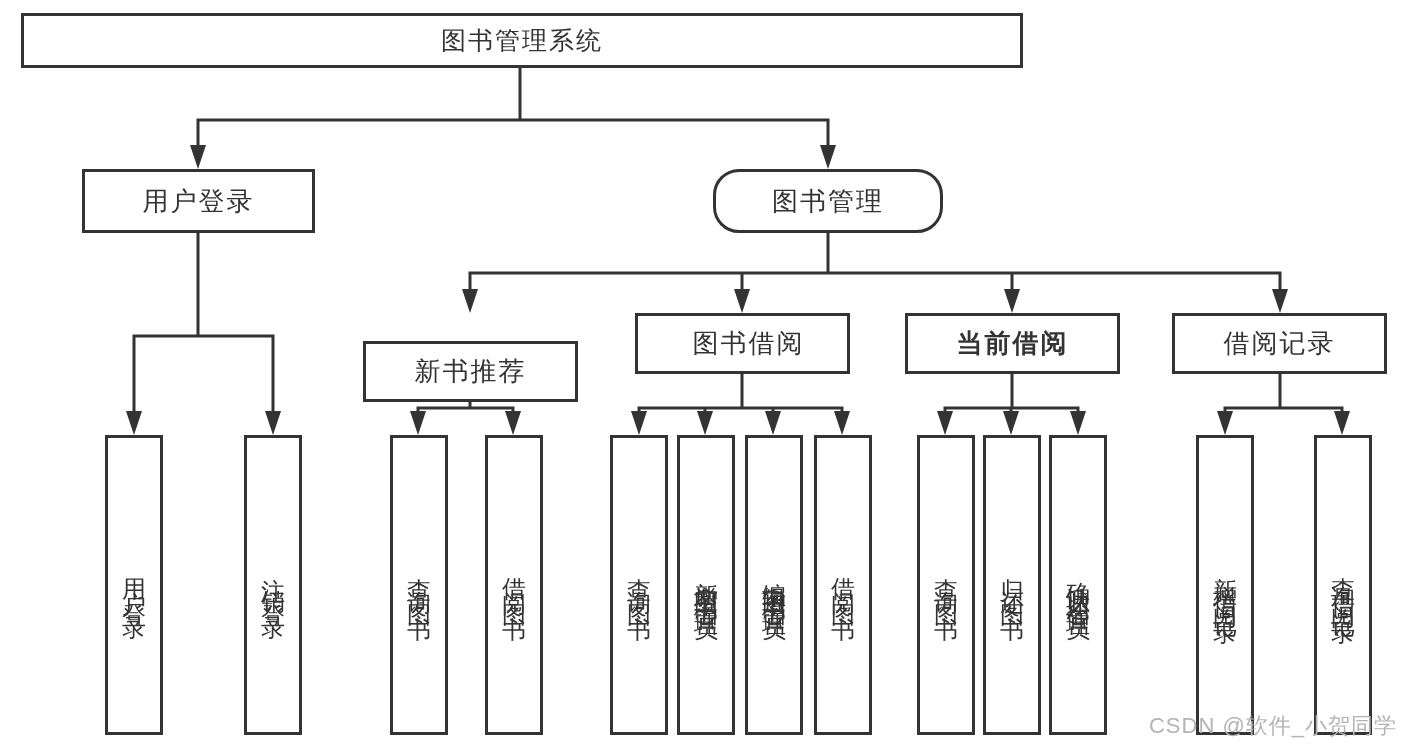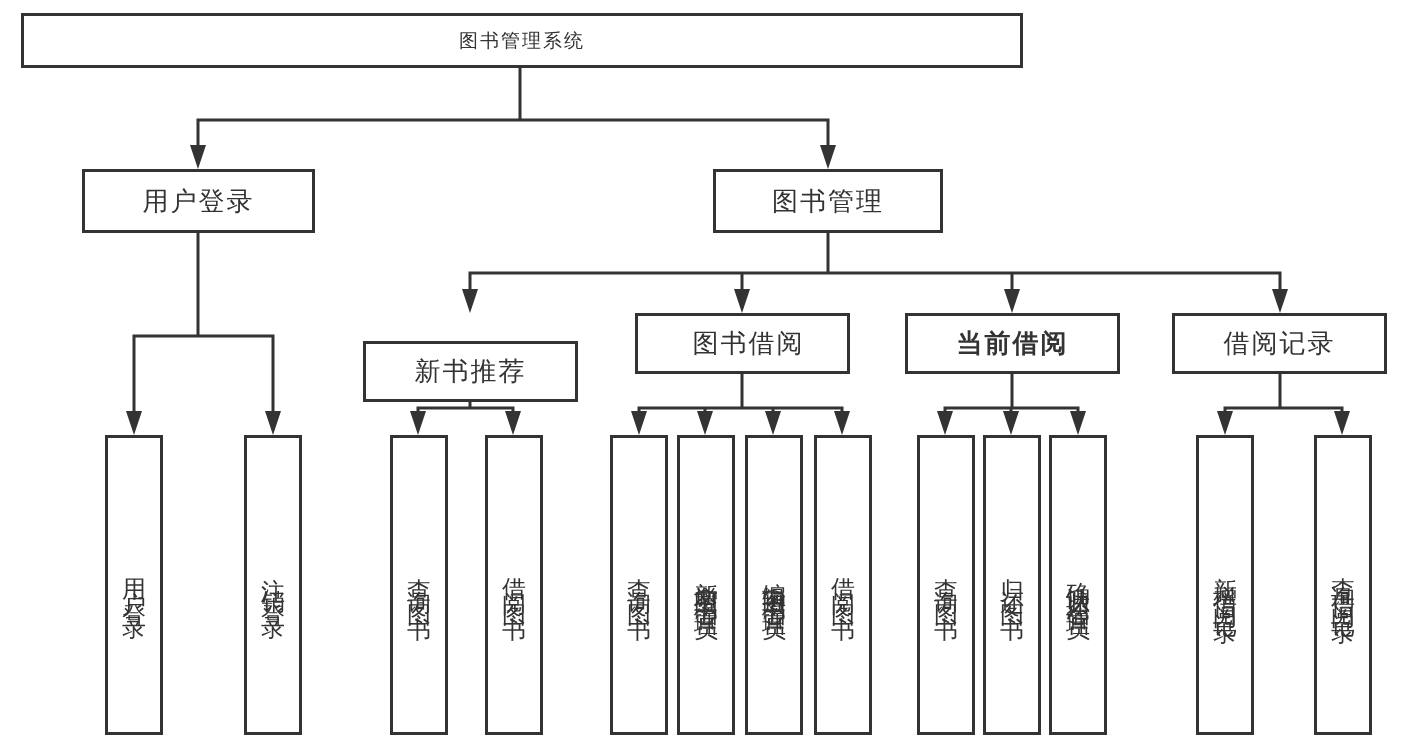--- a/index.html
+++ b/index.html
@@ -16,21 +16,21 @@
   .box{
     position:absolute;
     box-sizing:border-box;
     background:#fff;
     border:3px solid #333;
     display:flex;align-items:center;justify-content:center;
     color:#333;
   }
   .htext{font-size:26px;letter-spacing:2px;color:#333;white-space:nowrap;}
   .root{left:21px;top:13px;width:1002px;height:55px;}
-  .root .htext{font-size:19px;}
+  .root .htext{font-size:25px;}
   .l2a{left:82px;top:169px;width:233px;height:64px;}
   .l2b{left:713px;top:169px;width:230px;height:64px;}
   .l3{top:313px;width:215px;height:61px;}
   .l3a{left:363px;} .l3b{left:635px;} .l3c{left:905px;} .l3d{left:1172px;}
   .leaf{top:435px;width:58px;height:300px;}
   .vtext{
     writing-mode:vertical-rl;
     text-orientation:mixed;
     font-size:24px;
     color:#333;
@@ -81,21 +81,21 @@
       M1217 411 L1233 411 L1225 435 Z  M1334 411 L1350 411 L1342 435 Z" style="fill: rgb(51, 51, 51);"></path>
   </svg>
 
   <div class="box root" style="border-color: rgb(51, 51, 51);">
     <span class="htext">图书管理系统</span>
   </div>
 
   <div class="box l2a" style="border-color: rgb(51, 51, 51);">
     <span class="htext">用户登录</span>
   </div>
-  <div class="box l2b" style="border-color: rgb(51, 51, 51);">
+  <div class="box l2b" style="border-color: rgb(51, 51, 51); border-radius: 26px;">
     <span class="htext">图书管理</span>
   </div>
 
   <div class="box l3 l3a" style="border-color: rgb(51, 51, 51); margin-top: 28px;">
     <span class="htext">新书推荐</span>
   </div>
   <div class="box l3 l3b" style="border-color: rgb(51, 51, 51); padding-left: 12px;">
     <span class="htext">图书借阅</span>
   </div>
   <div class="box l3 l3c" style="border-color: rgb(51, 51, 51); font-weight: bold;">
@@ -142,13 +142,14 @@
     <span class="vtext ls-9">确认归还（管理员）</span>
   </div>
 
   <div class="box leaf" style="left: 1196px; border-color: rgb(51, 51, 51);">
     <span class="vtext ls-6">新增借阅记录</span>
   </div>
   <div class="box leaf" style="left: 1314px; border-color: rgb(51, 51, 51);">
     <span class="vtext ls-6">查询借阅记录</span>
   </div>
 
+  <div id="watermark" style="color: rgb(181, 179, 179);">CSDN @软件_小贺同学</div>
 </div>
 
 </body></html>

